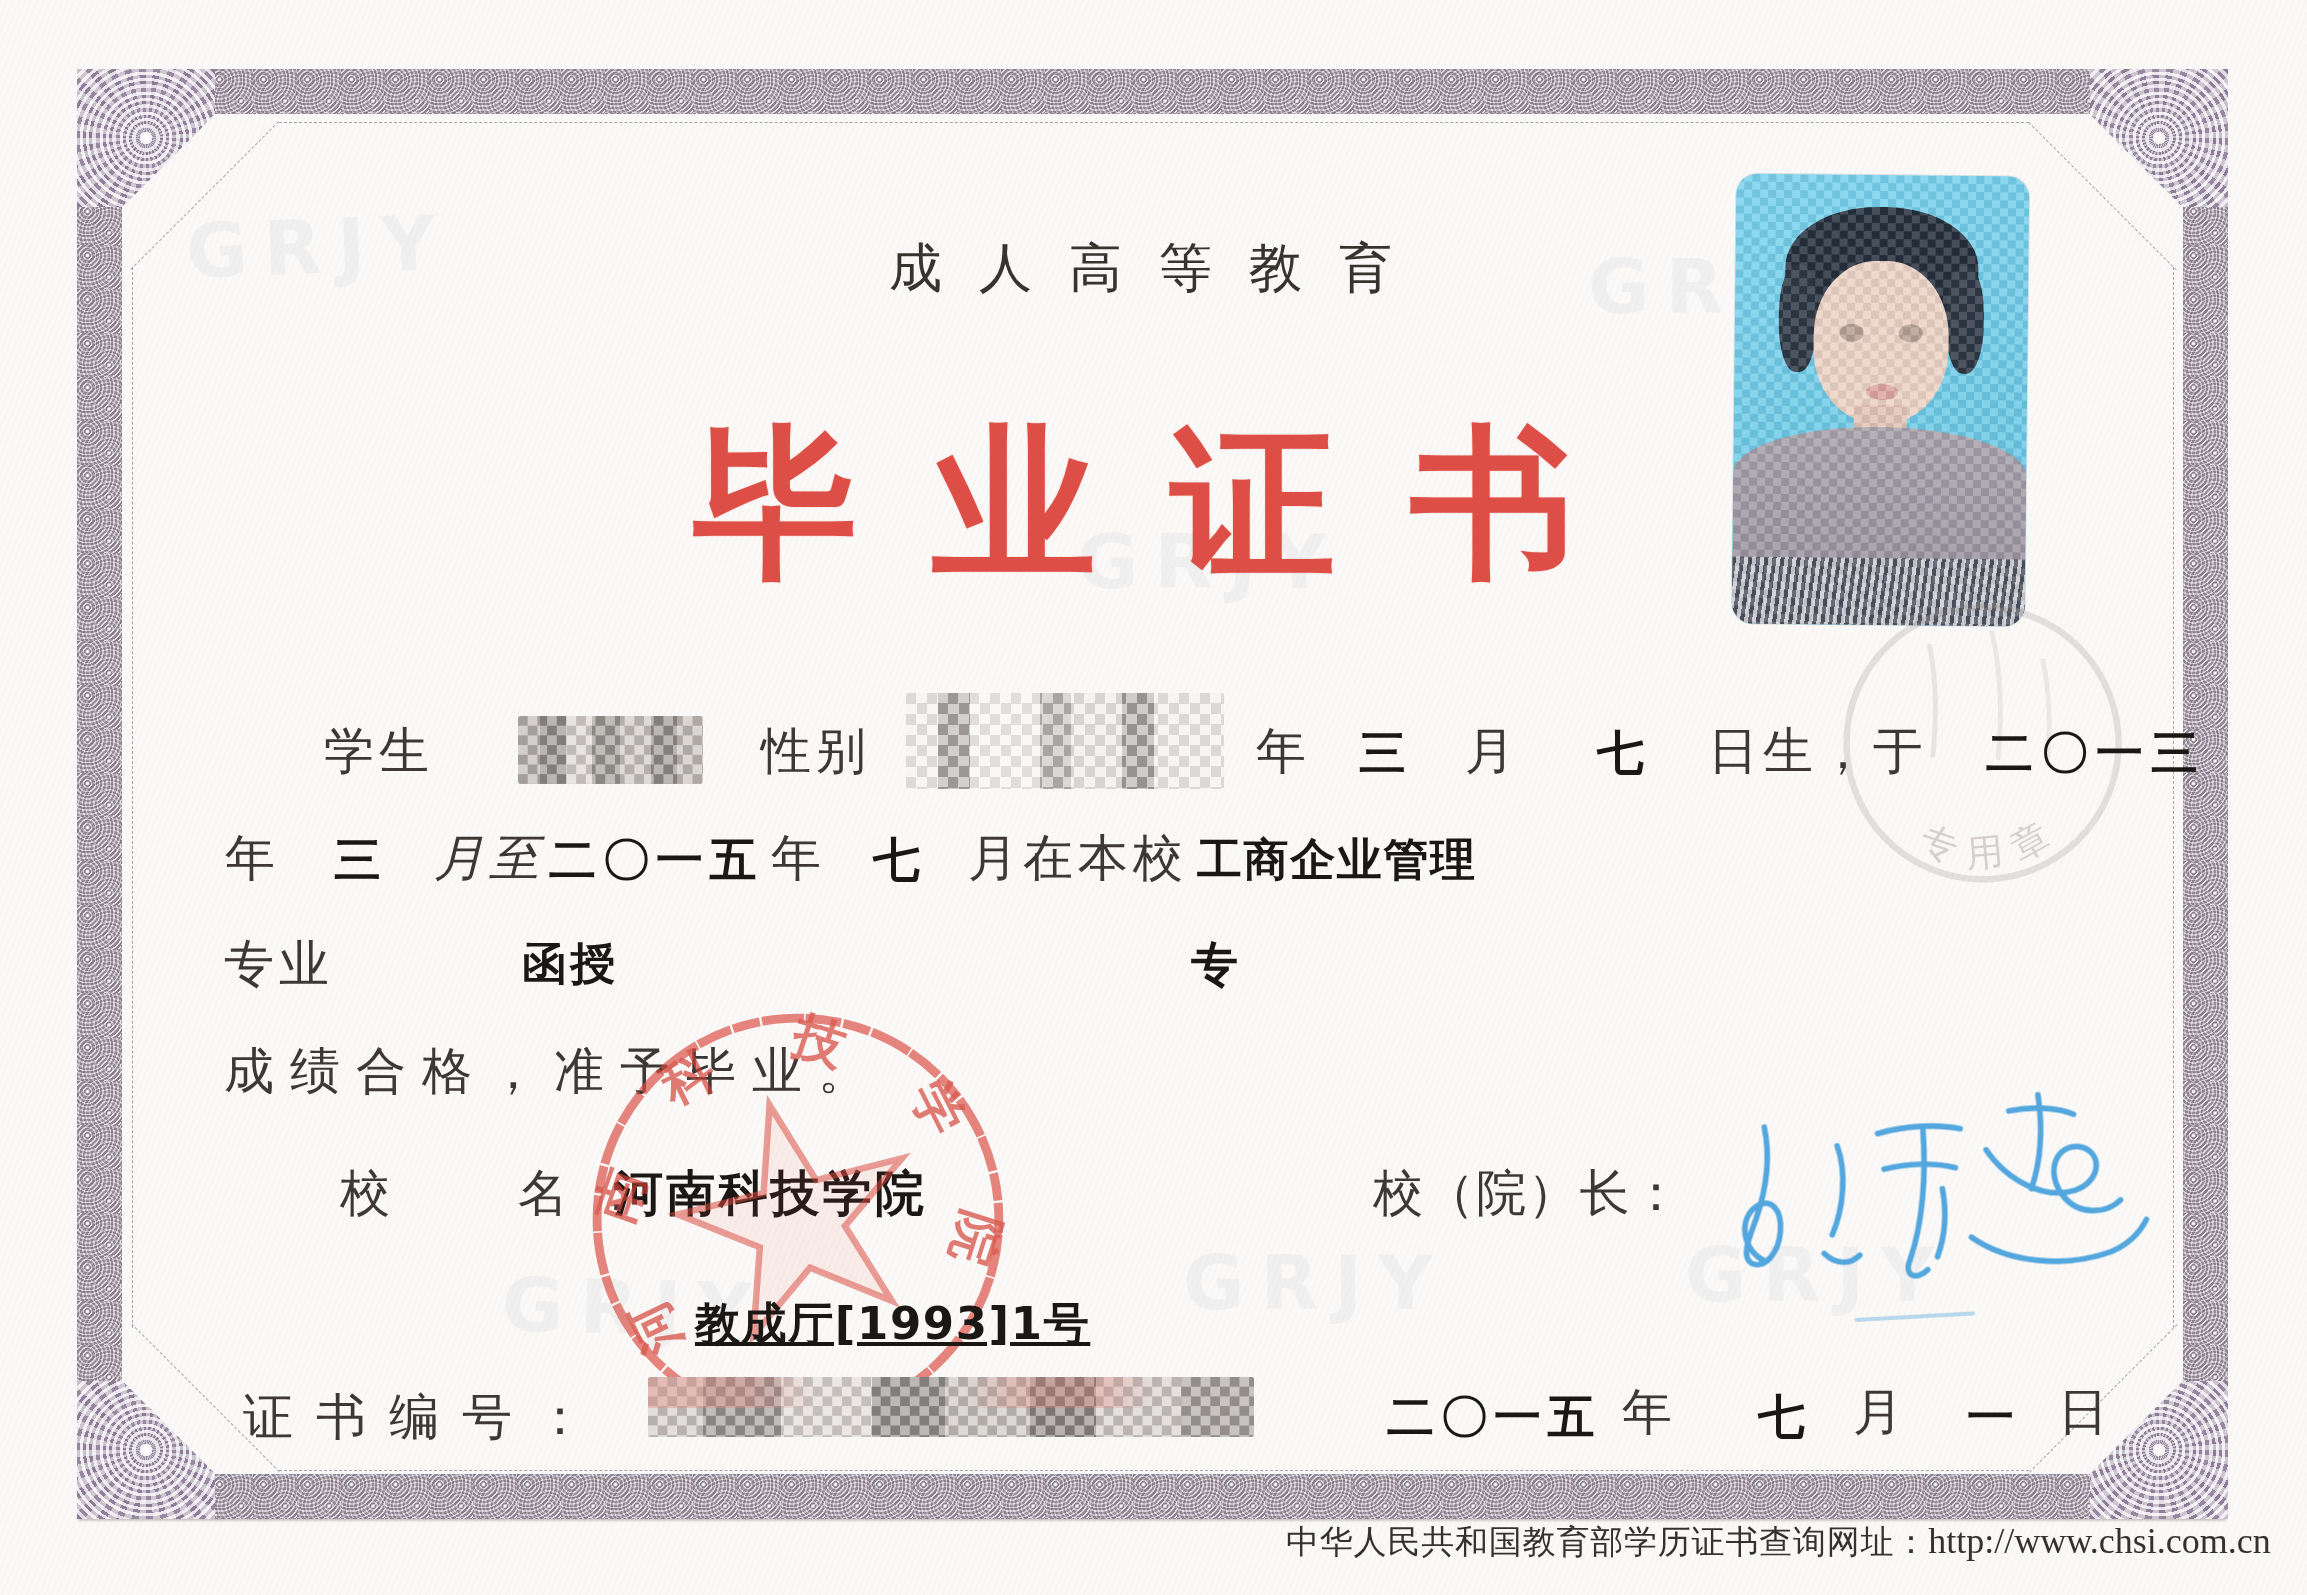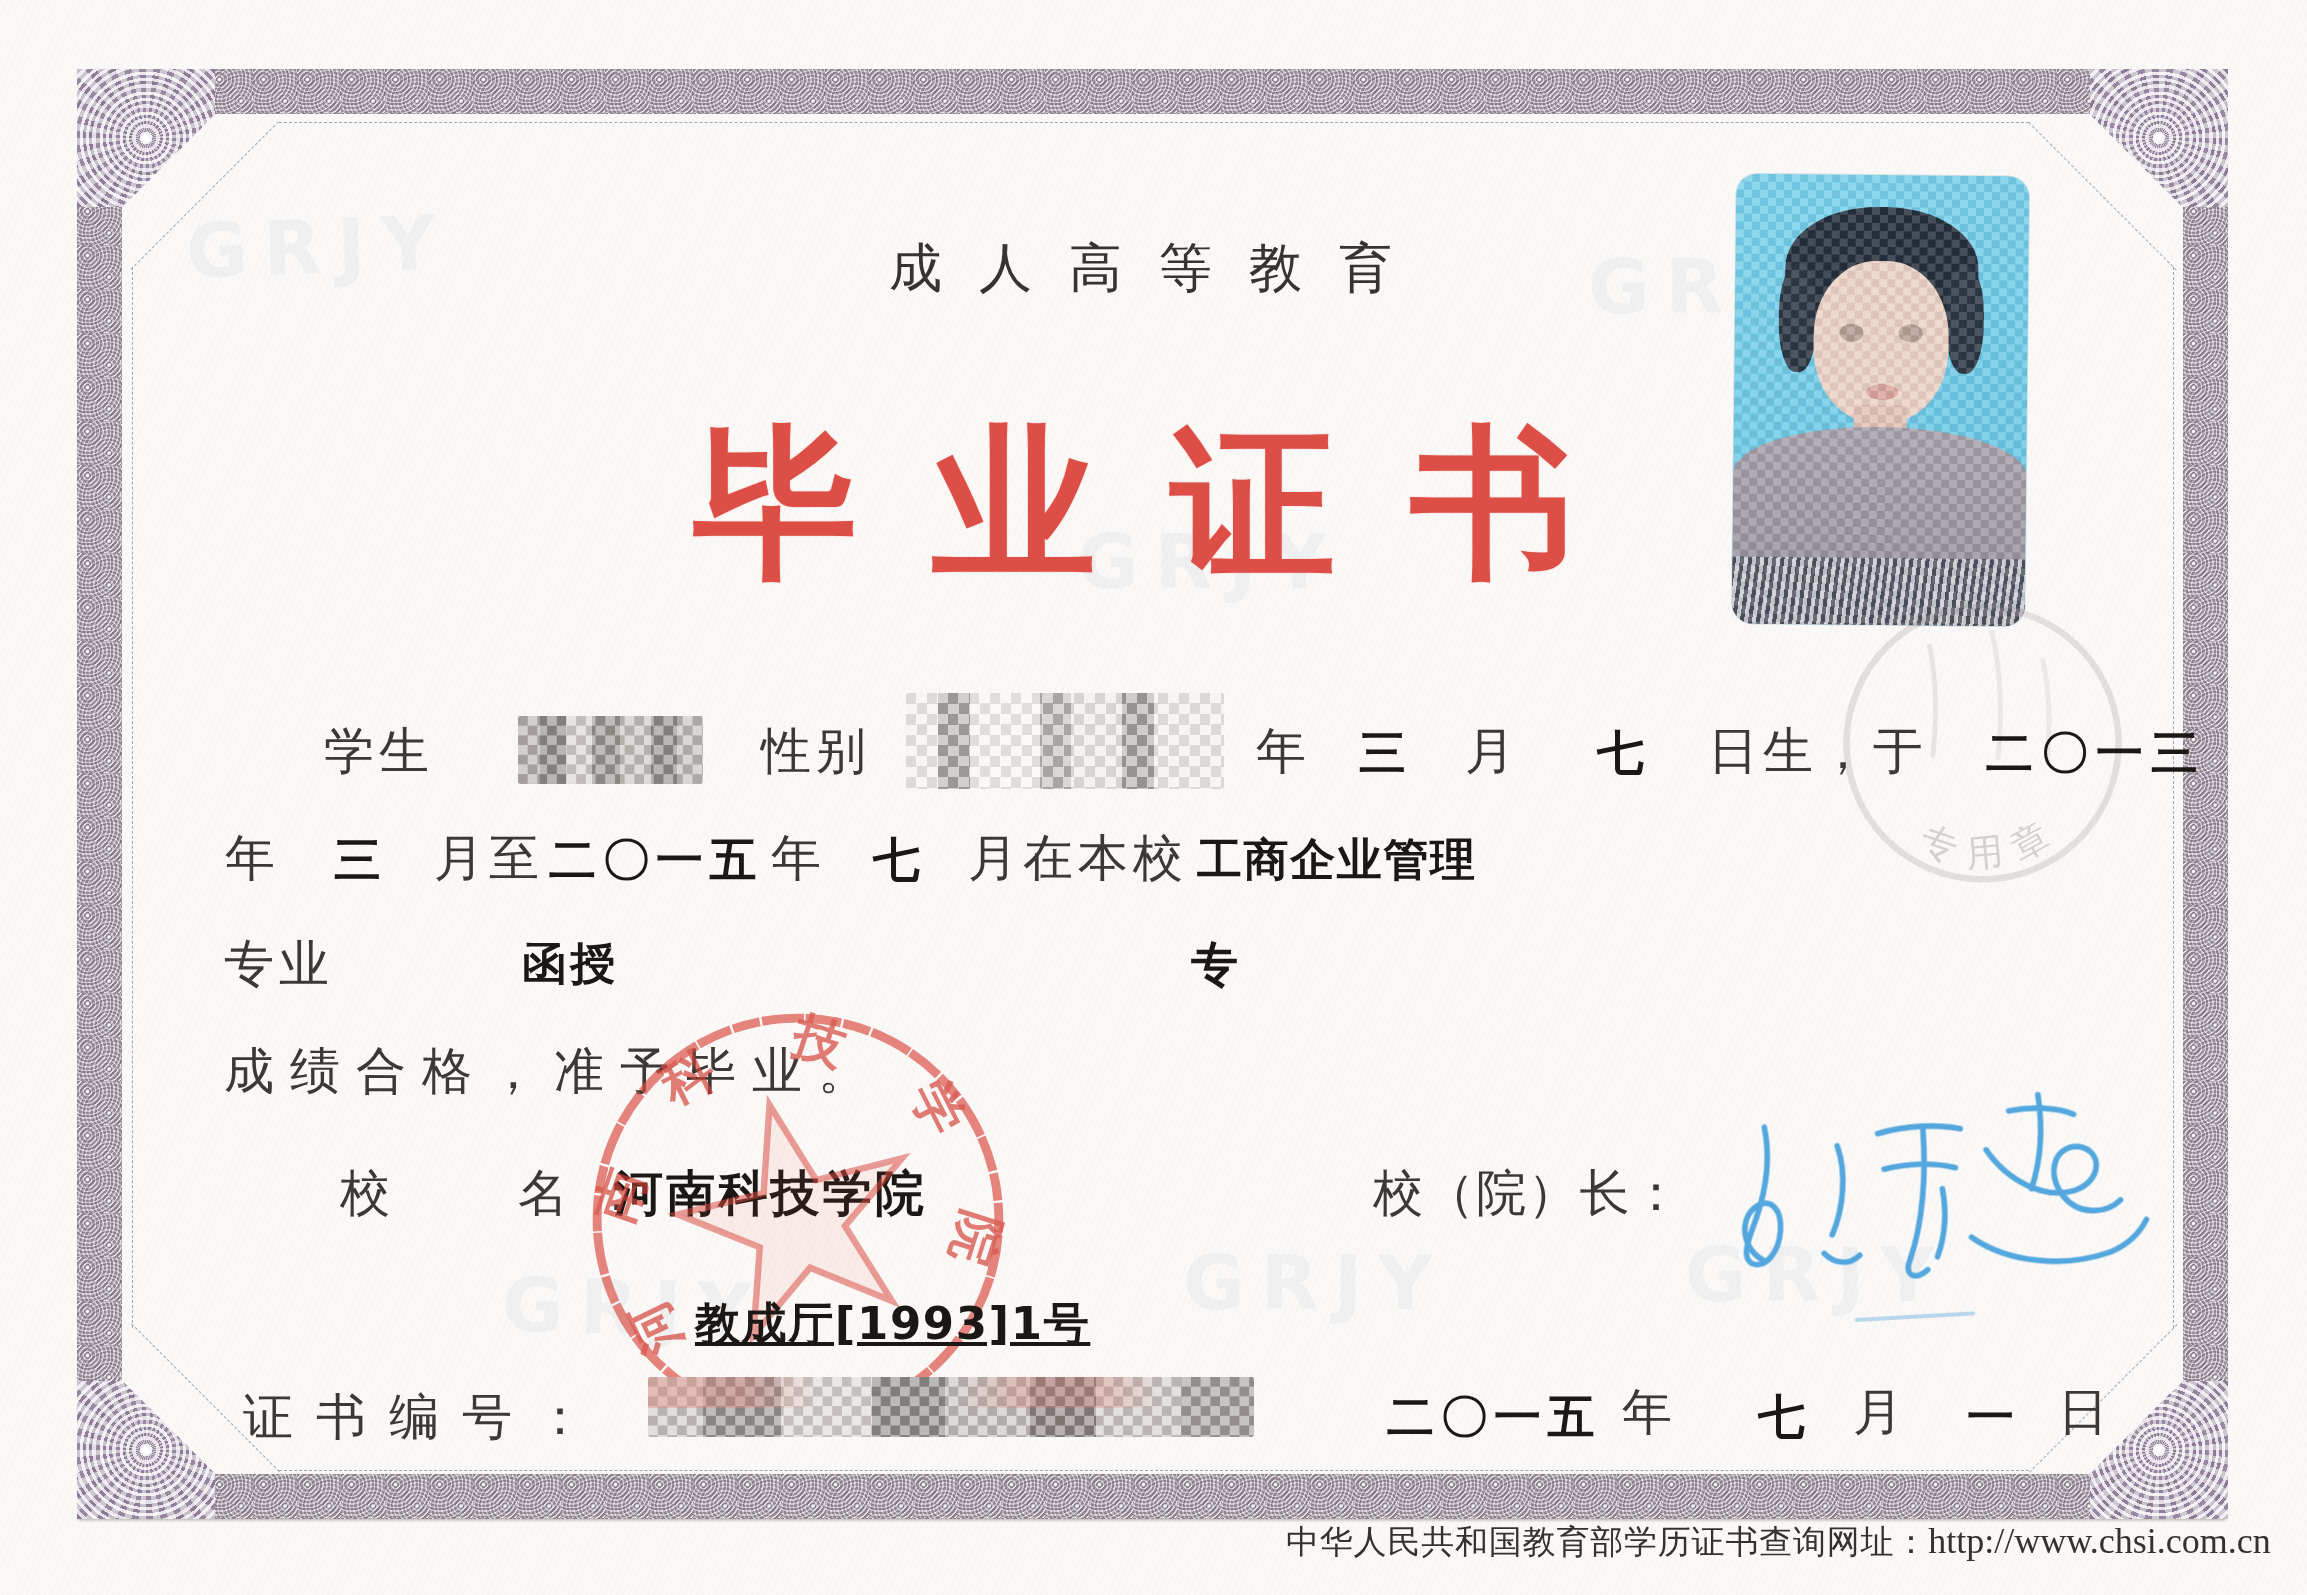--- a/index.html
+++ b/index.html
@@ -155,21 +155,21 @@
   <div class="blur blur-light" style="left:906px;top:693px;width:318px;height:96px;"></div>
   <span class="seg" style="left:1256px;top:723px;">年</span>
   <span class="val" style="left:1359px;top:726px;">三</span>
   <span class="seg" style="left:1465px;top:723px;">月</span>
   <span class="val" style="left:1597px;top:726px;">七</span>
   <span class="seg" style="left:1708px;top:723px;">日生，于</span>
   <span class="val" style="left:1986px;top:726px;letter-spacing:8px;">二〇一三</span>
 
   <span class="seg" style="left:225px;top:830px;">年</span>
   <span class="val" style="left:334px;top:833px;">三</span>
-  <span class="seg" style="left:434px;top:830px;">月至</span>
+  <span class="seg" style="left:434px;top:830px;font-style:italic;">月至</span>
   <span class="val" style="left:549px;top:833px;letter-spacing:6.5px;">二〇一五</span>
   <span class="seg" style="left:771px;top:830px;">年</span>
   <span class="val" style="left:873px;top:833px;">七</span>
   <span class="seg" style="left:968px;top:830px;">月在本校</span>
   <span class="val" style="left:1197px;top:834px;font-size:45px;letter-spacing:1.6px;">工商企业管理</span>
 
   <span class="seg" style="left:224px;top:936px;text-align:right;">专业</span>
   <span class="val" style="left:522px;top:938px;font-size:45px;">函授</span>
   <span class="val" style="left:1191px;top:938px;">专</span>
 

